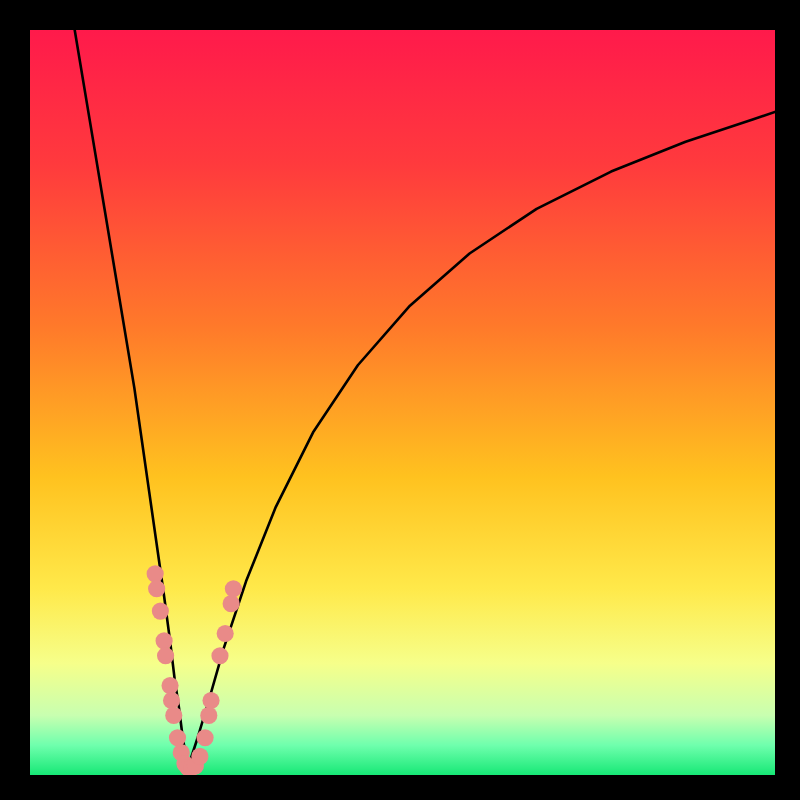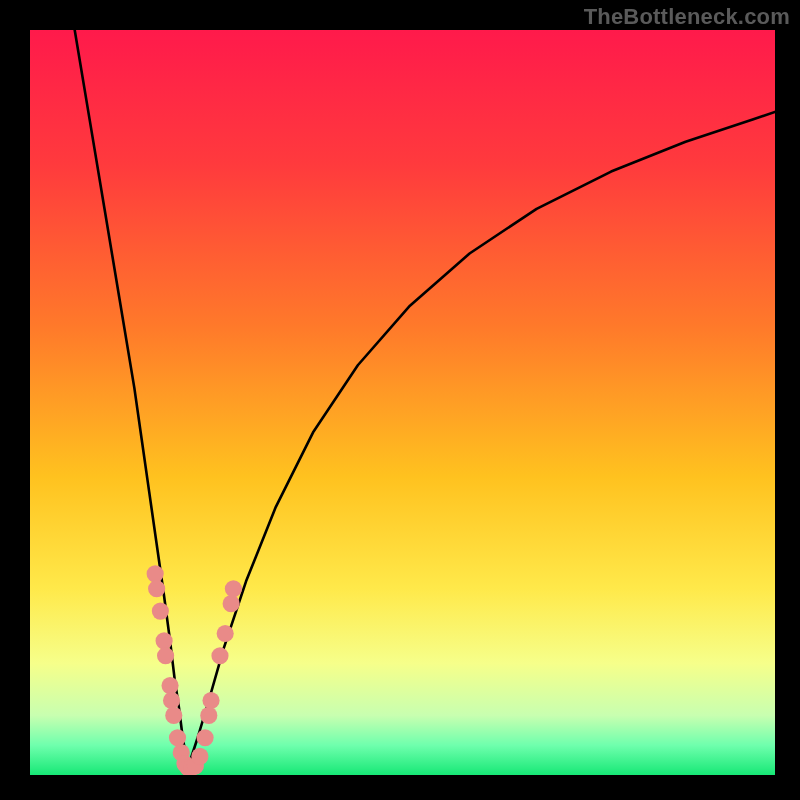--- a/index.html
+++ b/index.html
@@ -93,14 +93,13 @@
           <circle cx="24.000" cy="92.000" r="1.15" fill="#e98a88"></circle>
           <circle cx="24.300" cy="90.000" r="1.15" fill="#e98a88"></circle>
           <circle cx="25.500" cy="84.000" r="1.15" fill="#e98a88"></circle>
           <circle cx="26.200" cy="81.000" r="1.15" fill="#e98a88"></circle>
           <circle cx="27.000" cy="77.000" r="1.15" fill="#e98a88"></circle>
           <circle cx="27.300" cy="75.000" r="1.15" fill="#e98a88"></circle>
         </g>
     </svg>
   </div>
 
-  <div class="attribution">TheBottleneck.com</div>
 </div>
 
 </body></html>

